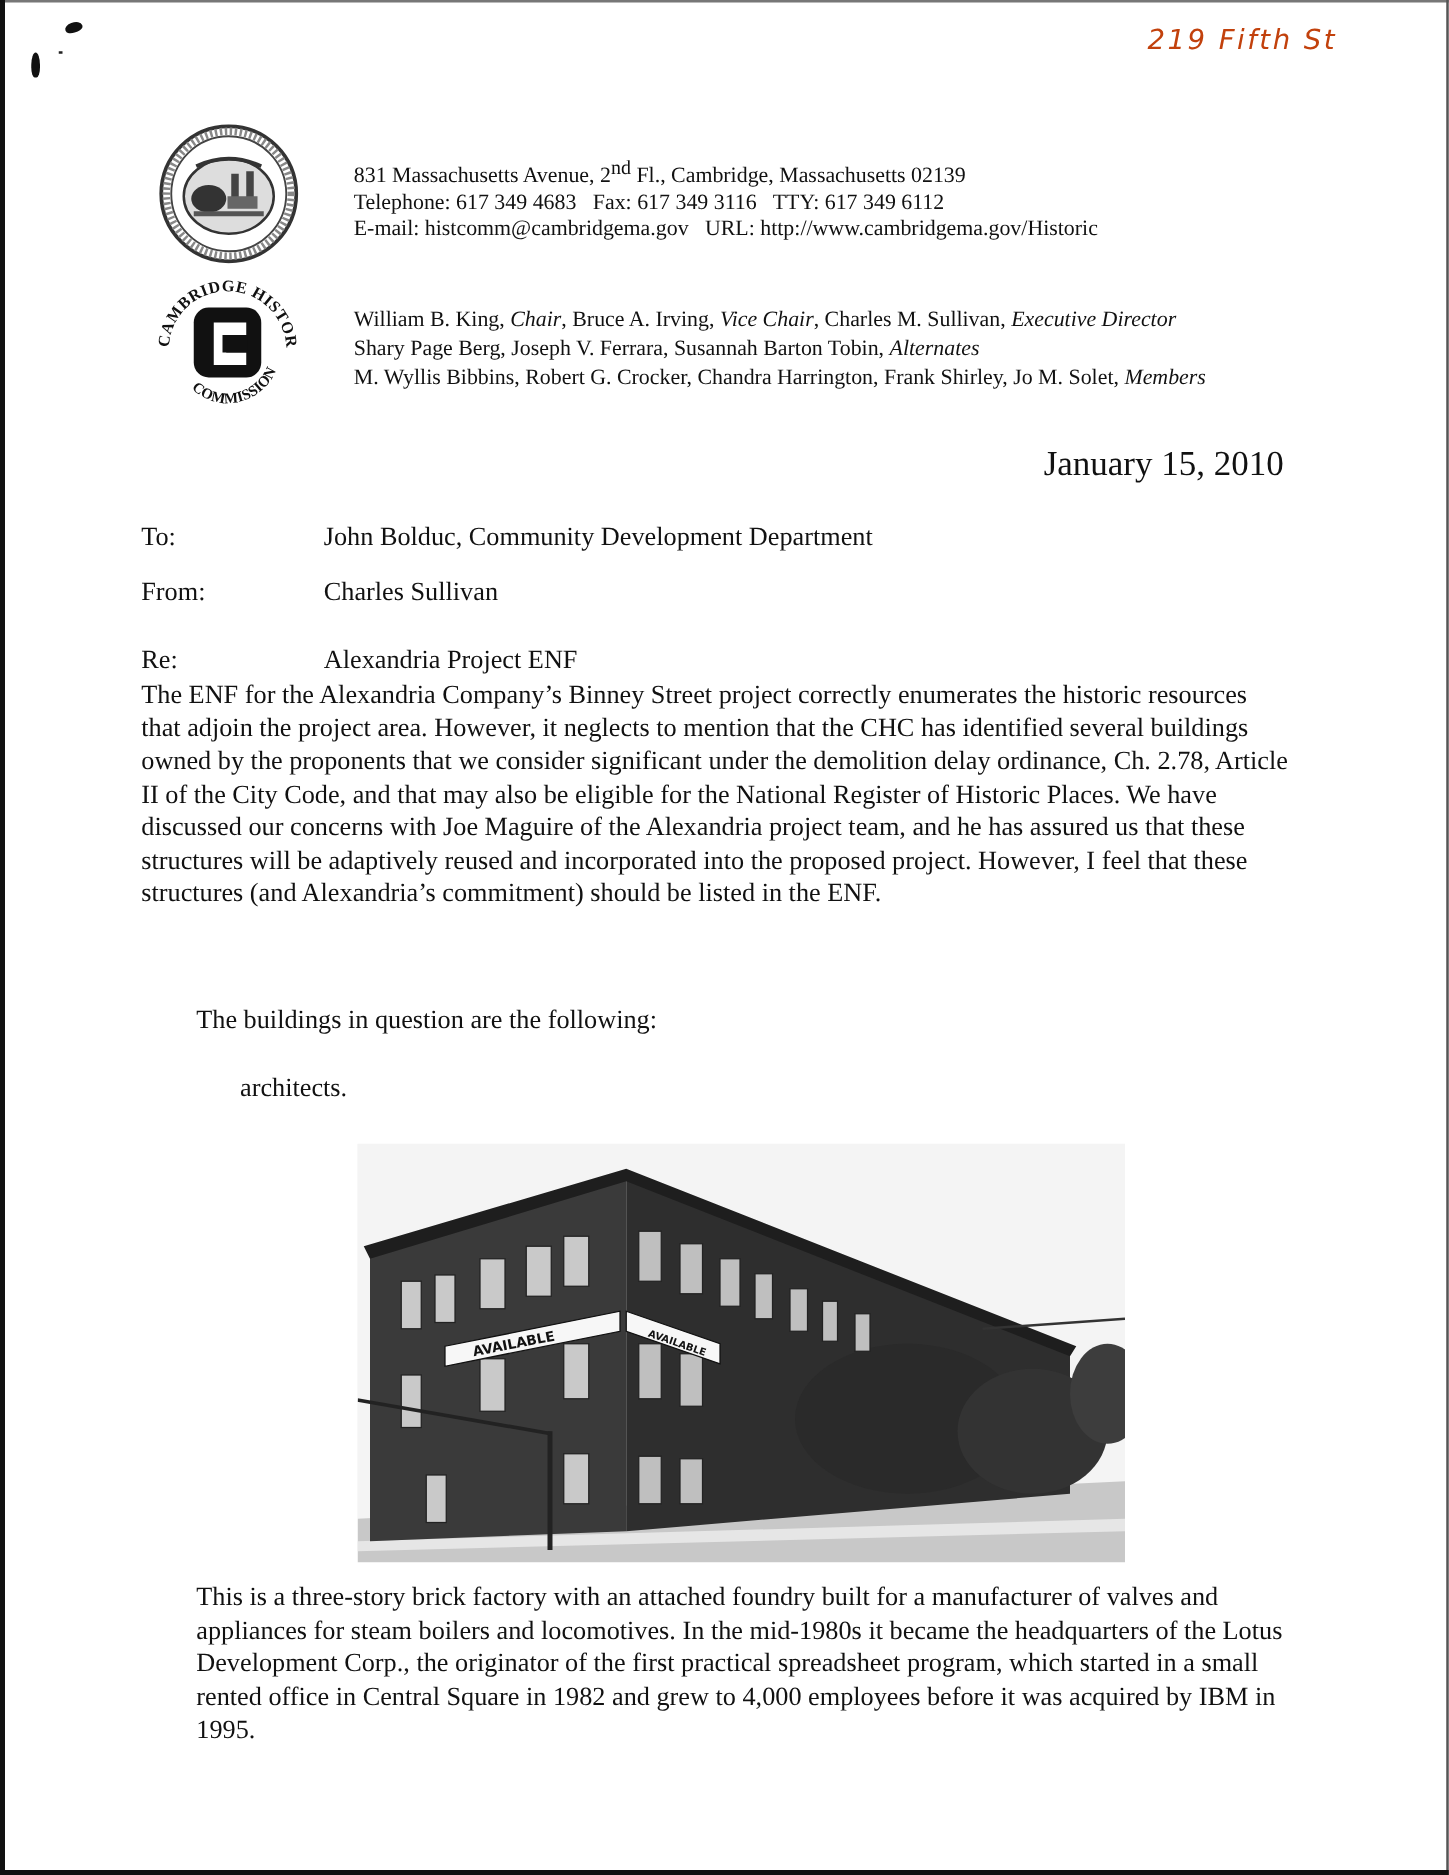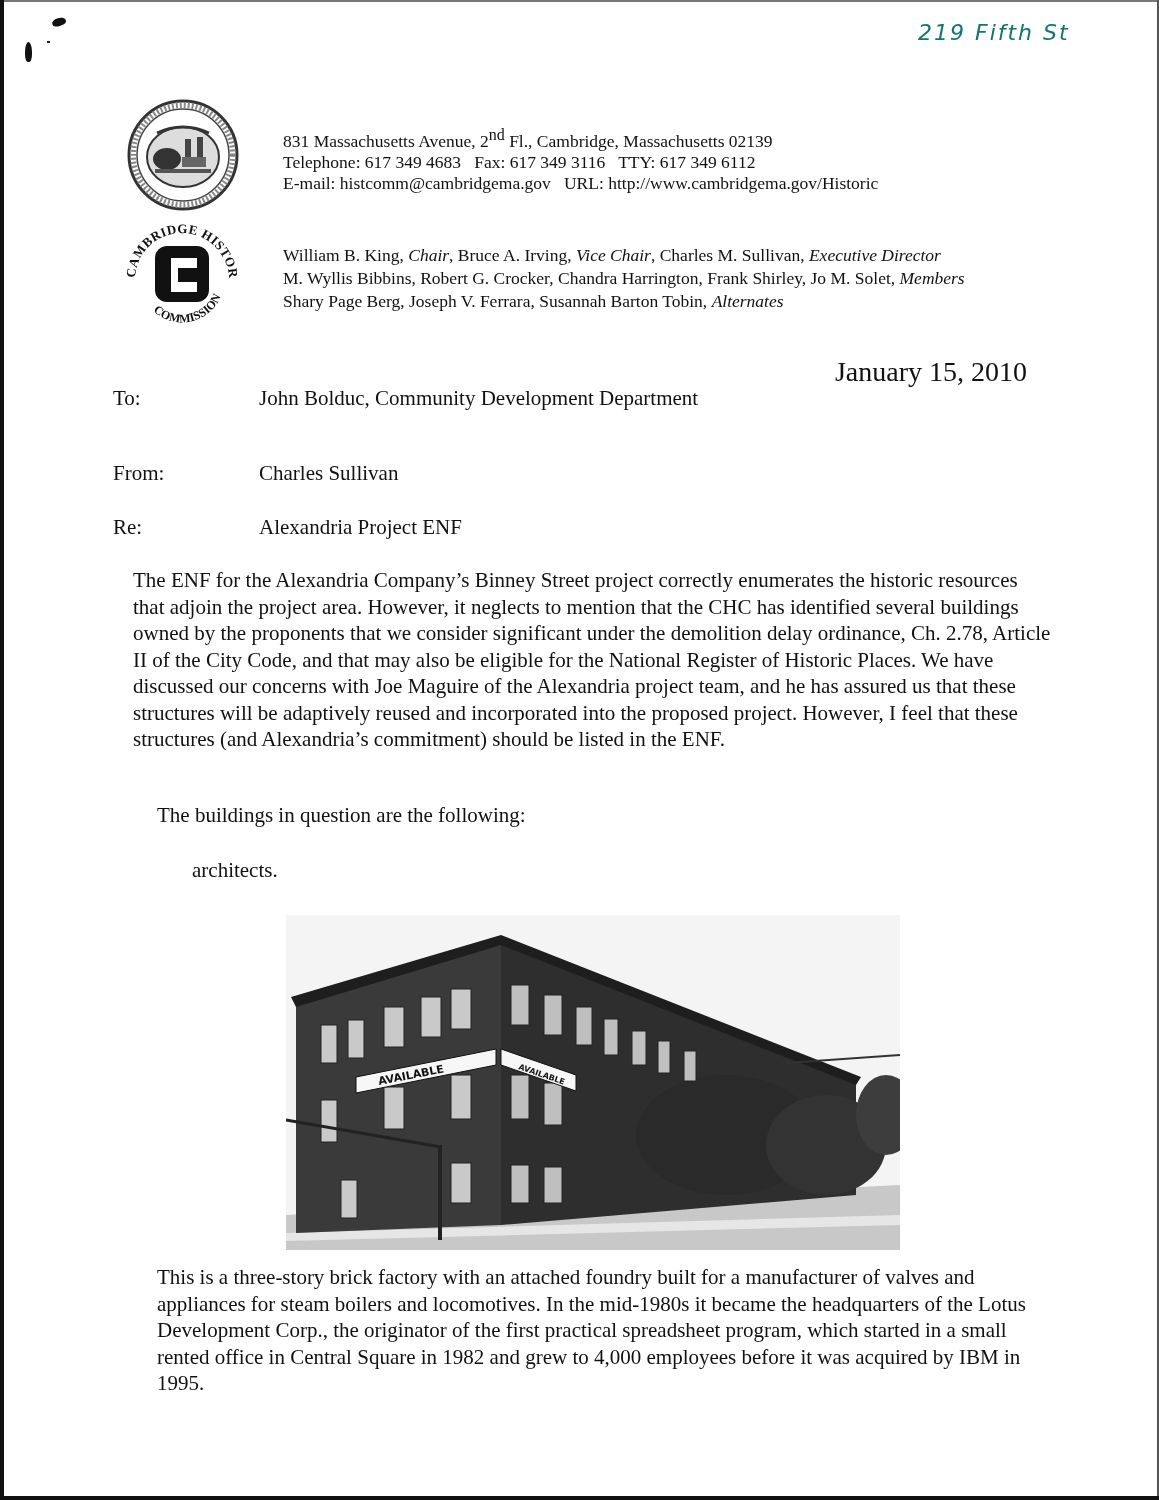--- a/index.html
+++ b/index.html
@@ -11,21 +11,21 @@
     .scan-left { position: absolute; left: 0; top: 0; width: 4px; height: 1500px; background: #111; }
     .scan-bottom { position: absolute; left: 0; bottom: 0; width: 1159px; height: 4px; background: #111; }
     .scan-top { position: absolute; left: 0; top: 0; width: 1159px; height: 2px; background: #777; }
     .scan-right { position: absolute; right: 0; top: 0; width: 2px; height: 1500px; background: #555; }
     .speck1 { position: absolute; left: 52px; top: 18px; width: 14px; height: 8px; background: #111; border-radius: 50% 60% 40% 50%; transform: rotate(-20deg); }
     .speck2 { position: absolute; left: 25px; top: 42px; width: 7px; height: 20px; background: #111; border-radius: 50% 50% 40% 40%; }
     .speck3 { position: absolute; left: 47px; top: 41px; width: 3px; height: 2px; background: #222; }
 
     .handwriting {
       position: absolute; left: 918px; top: 20px;
-      font-family: "DejaVu Sans", sans-serif; font-size: 22px; color: #0f766e;
+      font-family: "DejaVu Sans", sans-serif; font-size: 22px; color: #c2410c;
       font-style: italic; letter-spacing: 2px; font-weight: 300;
     }
 
     
     .seal { position: absolute; left: 127px; top: 99px; width: 112px; height: 112px; }
     .logo { position: absolute; left: 123px; top: 218px; width: 118px; height: 110px; }
 
     .letterhead { position: absolute; left: 283px; top: 124px; }
     .org-name {
       font-size: 31px; font-weight: bold; letter-spacing: 0.3px; margin: 0; line-height: 34px;
@@ -34,29 +34,29 @@
     .addr-line { font-size: 17.5px; line-height: 21px; margin: 0; white-space: nowrap; }
     .addr-line sup { font-size: 16px; }
     .members { position: absolute; left: 283px; top: 244px; }
     .members .addr-line { line-height: 23px; }
     .members i { }
 
     .date { position: absolute; right: 132px; top: 356px; font-size: 28px; }
 
     .memo-row { position: absolute; left: 113px; font-size: 21px; }
     .memo-row .label { display: inline-block; width: 146px; }
-    .row-to { top: 386px; }
+    .row-to { top: 417px; }
     .row-from { top: 461px; }
     .row-re { top: 515px; }
 
     .para {
       position: absolute; left: 113px; width: 920px; font-size: 21px; line-height: 26.5px;
       margin: 0; text-align: left;
     }
-    .p1 { top: 567px; margin-left: 20px; }
+    .p1 { top: 542px; }
     .p2 { top: 802px; margin-left: 44px; }
 
     .list-item { position: absolute; left: 157px; top: 857px; width: 870px; font-size: 21px; line-height: 26px; }
     .list-item .num { display: inline-block; width: 35px; }
     .list-item .title { text-decoration: underline; }
     .list-item .cont { padding-left: 35px; }
 
     .photo {
       position: absolute; left: 286px; top: 915px; width: 614px; height: 335px;
       background: #f2f2f2; overflow: hidden;
@@ -106,22 +106,22 @@
 </svg>
 
 <div class="letterhead">
   <p class="addr-line"><span>831 Massachusetts Avenue, 2</span><sup>nd</sup><span> Fl., Cambridge, Massachusetts 02139</span></p>
   <p class="addr-line" style="white-space:pre">Telephone: 617 349 4683   Fax: 617 349 3116   TTY: 617 349 6112</p>
   <p class="addr-line" style="white-space:pre">E-mail: histcomm@cambridgema.gov   URL: http://www.cambridgema.gov/Historic</p>
 </div>
 
 <div class="members">
   <p class="addr-line"><span>William B. King, </span><i>Chair</i><span>, Bruce A. Irving, </span><i>Vice Chair</i><span>, Charles M. Sullivan, </span><i>Executive Director</i></p>
+  <p class="addr-line"><span>Shary Page Berg, Joseph V. Ferrara, Susannah Barton Tobin, </span><i>Alternates</i></p>
   <p class="addr-line"><span>M. Wyllis Bibbins, Robert G. Crocker, Chandra Harrington, Frank Shirley, Jo M. Solet, </span><i>Members</i></p>
-  <p class="addr-line"><span>Shary Page Berg, Joseph V. Ferrara, Susannah Barton Tobin, </span><i>Alternates</i></p>
 </div>
 
 <div class="date">January 15, 2010</div>
 
 <div class="memo-row row-to">
   <span class="label">To:</span><span>John Bolduc, Community Development Department</span>
 </div>
 <div class="memo-row row-from">
   <span class="label">From:</span><span>Charles Sullivan</span>
 </div>

